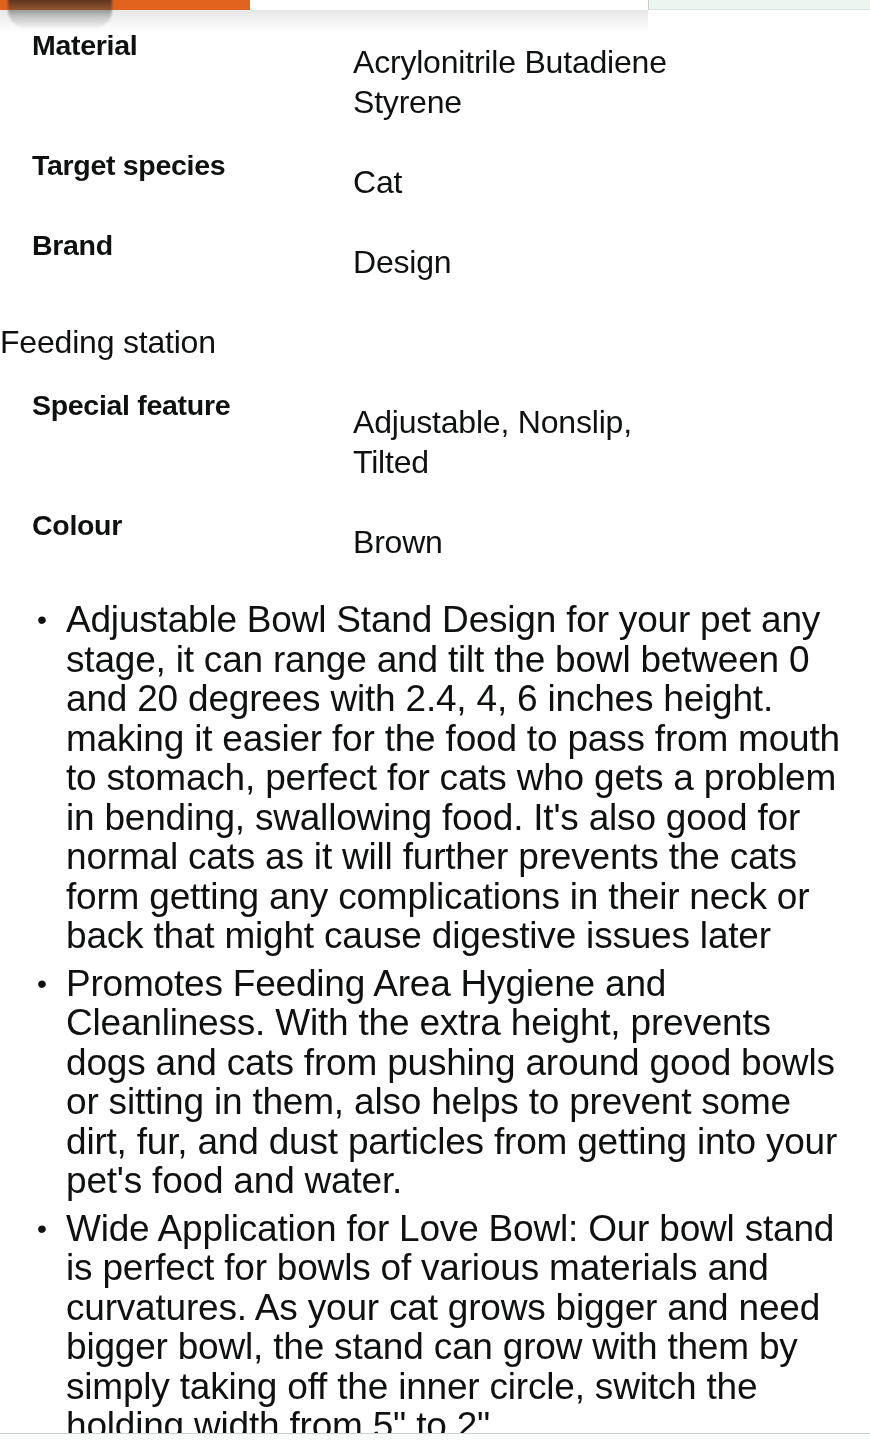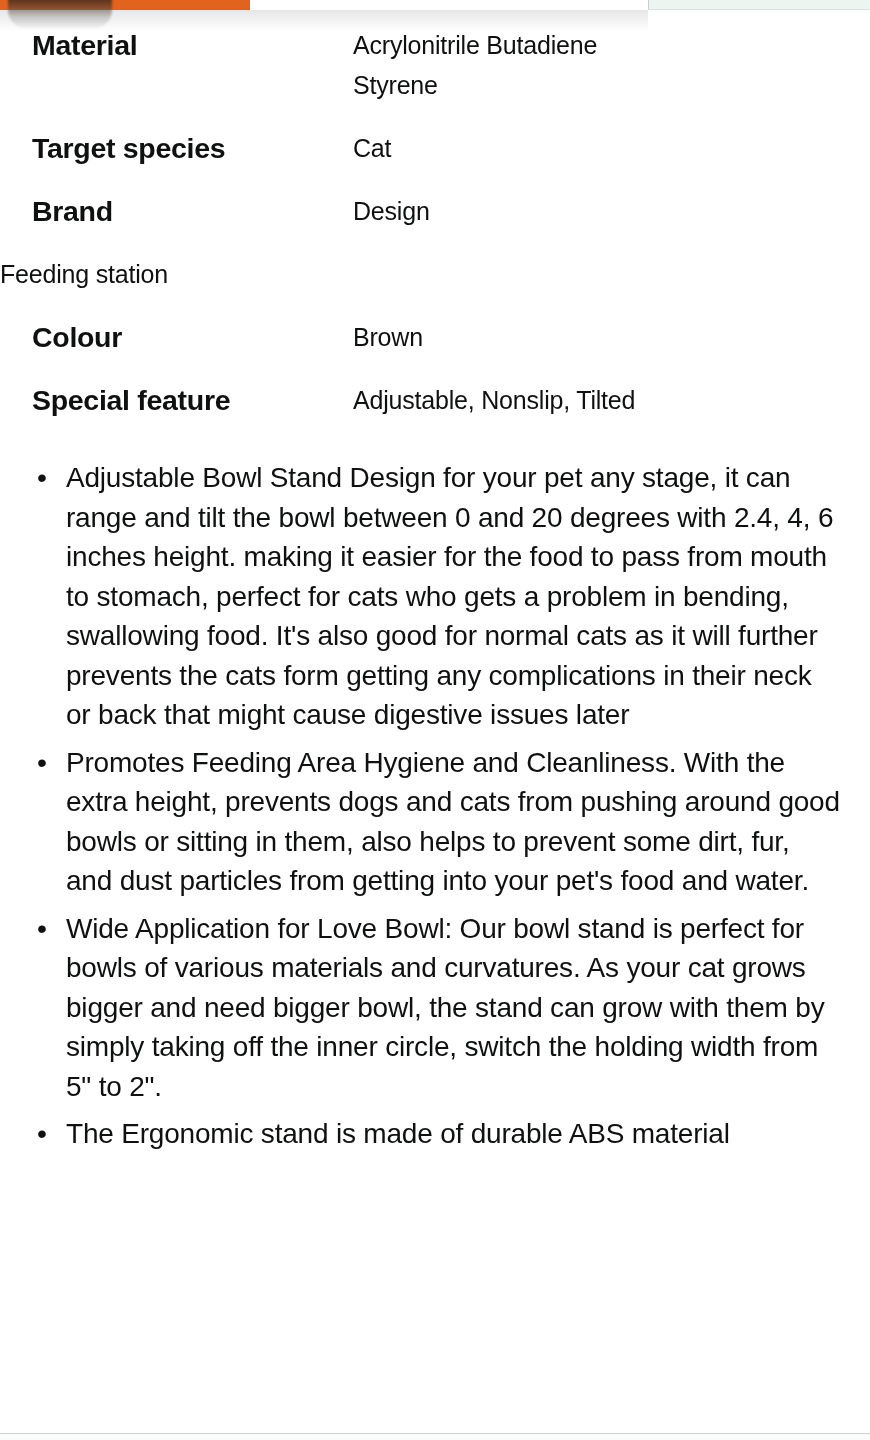--- a/index.html
+++ b/index.html
@@ -54,34 +54,35 @@
     padding-left: 32px;
     padding-right: 20px;
     font-weight: bold;
     font-size: 28.5px;
     line-height: 40px;
     letter-spacing: -0.3px;
   }
   .spec-value {
     flex: 1;
     padding-right: 30px;
-    font-size: 25px;
+    font-size: 32px;
     line-height: 40px;
     letter-spacing: -0.2px;
+    margin-top: 17px;
   }
   
   .bullet-list {
     list-style: none;
     margin-top: 26px;
     padding-left: 66px;
     padding-right: 28px;
   }
   .bullet-item {
     position: relative;
-    font-size: 28px;
+    font-size: 37px;
     line-height: 39.5px;
     letter-spacing: -0.2px;
     margin-bottom: 8px;
   }
   .bullet-item::before {
     content: "\2022";
     position: absolute;
     left: -29px;
     top: 0;
     font-size: 28.5px;
@@ -117,26 +118,26 @@
     <div class="spec-value">Cat</div>
   </div>
   <div class="spec-row">
     <div class="spec-label">Brand</div>
     <div class="spec-value">Design</div>
   </div>
   <div class="spec-row">
     <div class="spec-value">Feeding station</div>
   </div>
   <div class="spec-row">
+    <div class="spec-label">Special feature</div>
+    <div class="spec-value">Adjustable, Nonslip, Tilted</div>
+  </div>
+  <div class="spec-row">
     <div class="spec-label">Colour</div>
     <div class="spec-value">Brown</div>
-  </div>
-  <div class="spec-row">
-    <div class="spec-label">Special feature</div>
-    <div class="spec-value">Adjustable, Nonslip, Tilted</div>
   </div>
 </div>
 
 <ul class="bullet-list">
   <li class="bullet-item">Adjustable Bowl Stand Design for your pet any stage, it can range and tilt the bowl between 0 and 20 degrees with 2.4, 4, 6 inches height. making it easier for the food to pass from mouth to stomach, perfect for cats who gets a problem in bending, swallowing food. It's also good for normal cats as it will further prevents the cats form getting any complications in their neck or back that might cause digestive issues later</li>
   <li class="bullet-item">Promotes Feeding Area Hygiene and Cleanliness. With the extra height, prevents dogs and cats from pushing around good bowls or sitting in them, also helps to prevent some dirt, fur, and dust particles from getting into your pet's food and water.</li>
   <li class="bullet-item">Wide Application for Love Bowl: Our bowl stand is perfect for bowls of various materials and curvatures. As your cat grows bigger and need bigger bowl, the stand can grow with them by simply taking off the inner circle, switch the holding width from 5" to 2".</li>
   <li class="bullet-item">The Ergonomic stand is made of durable ABS material</li>
 </ul>
 

